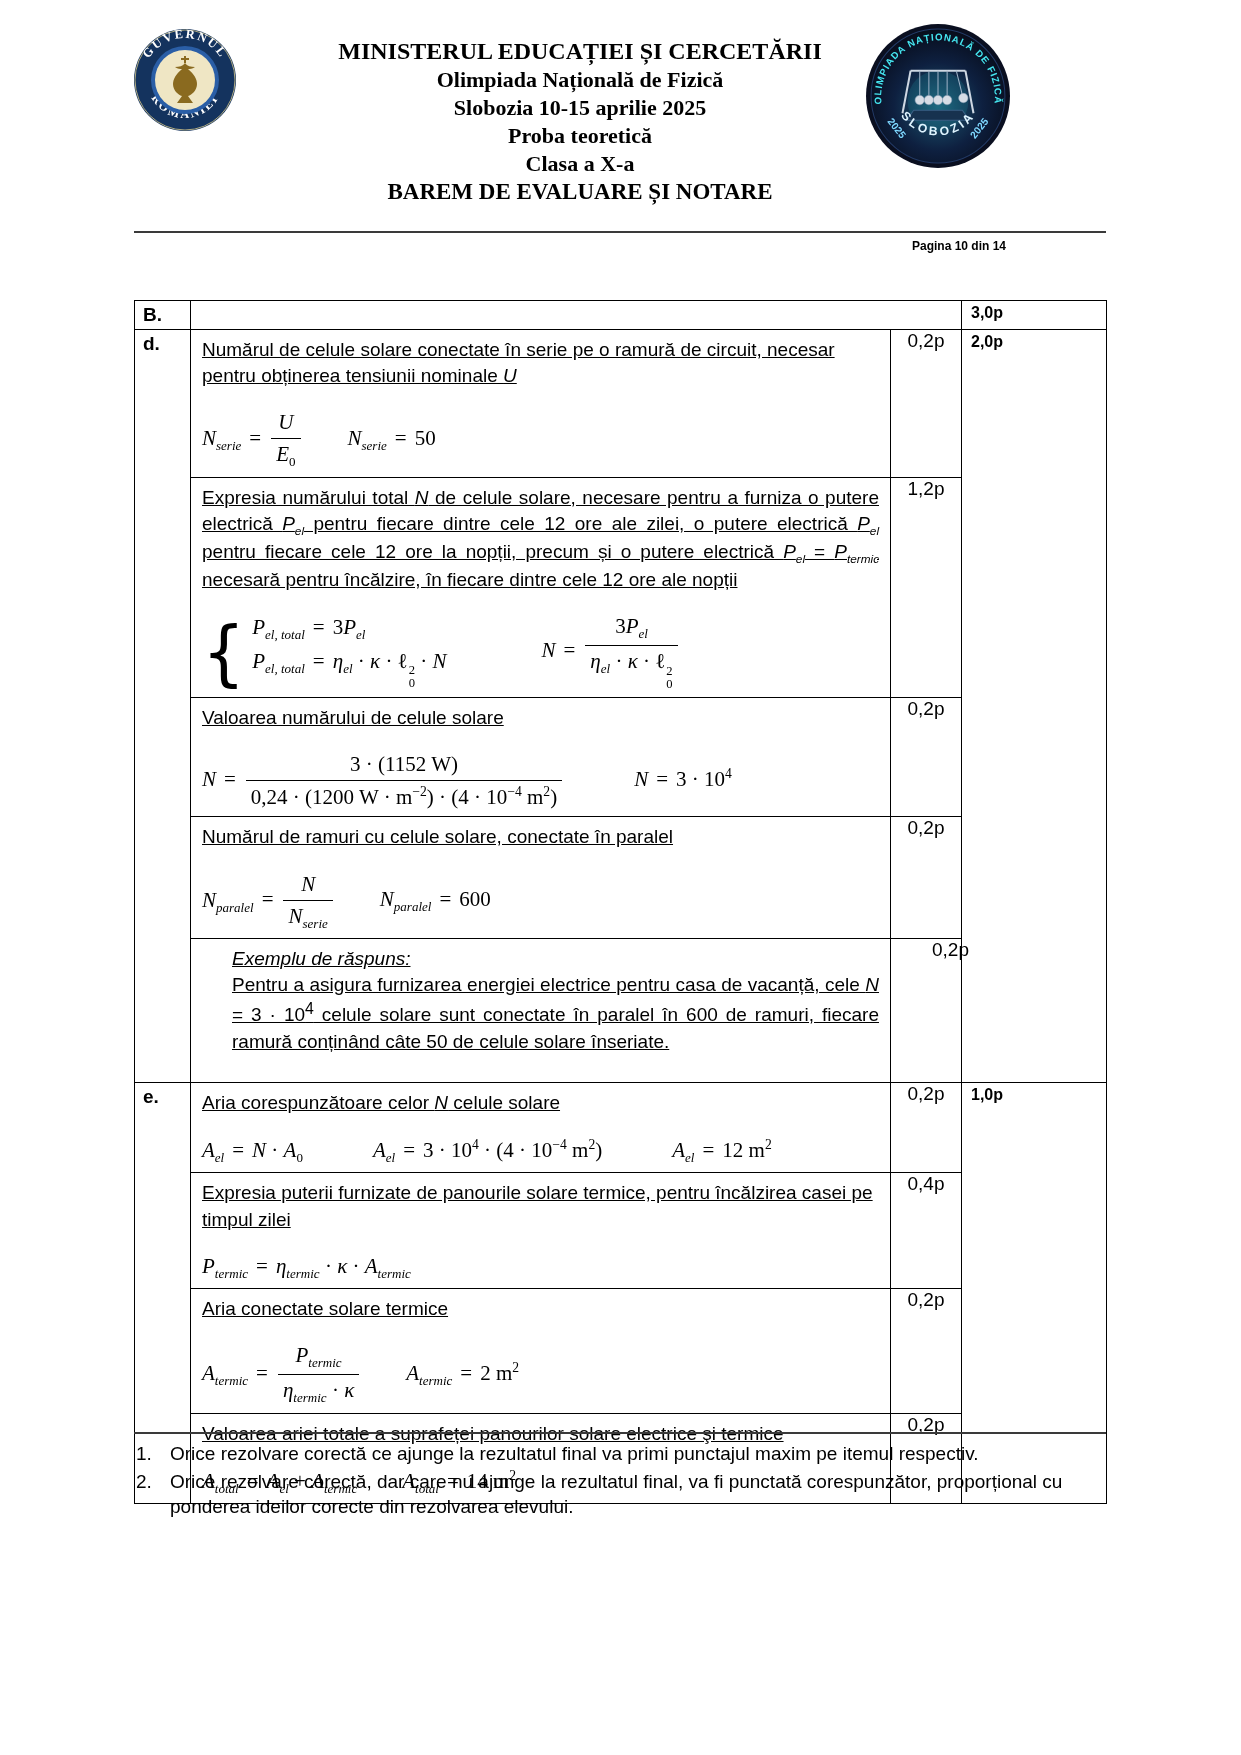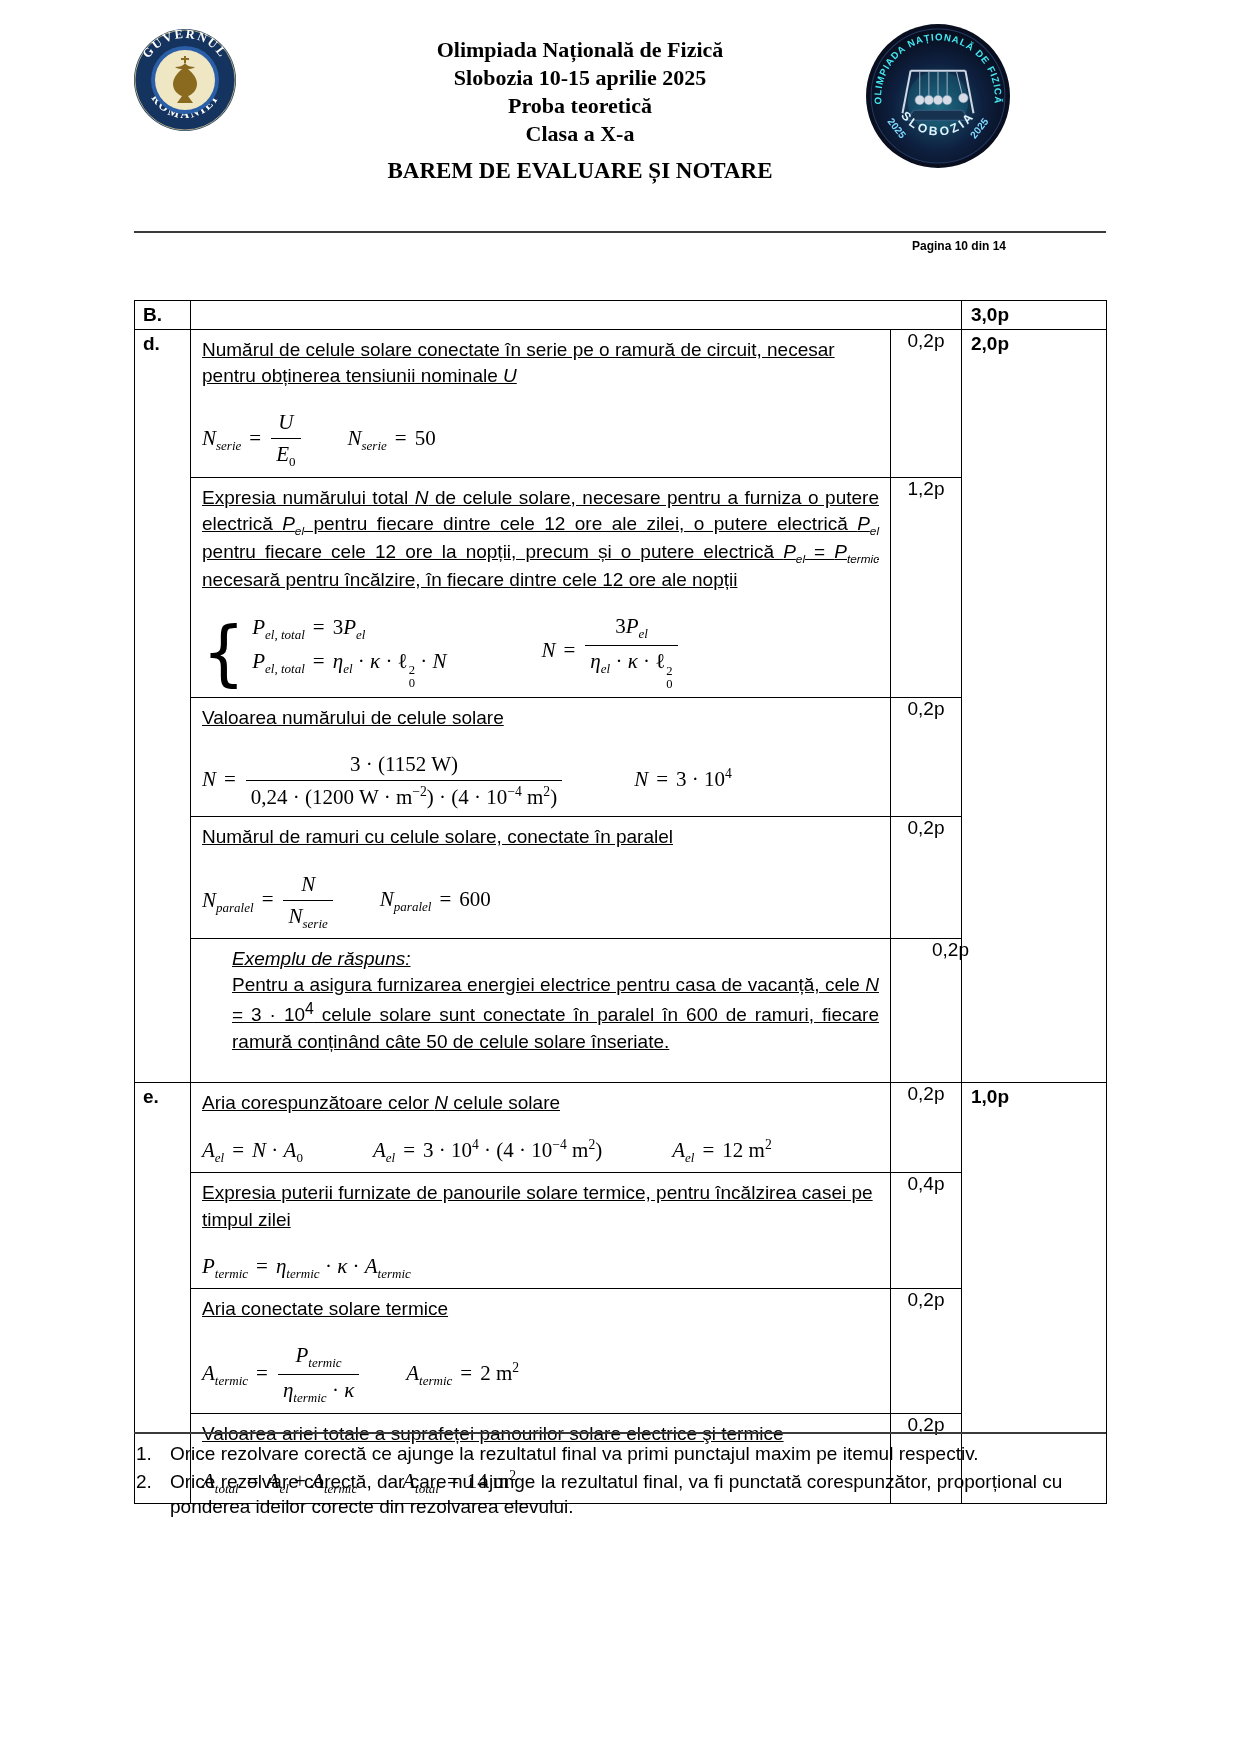--- a/index.html
+++ b/index.html
@@ -10,21 +10,21 @@
   }
   .page { position:absolute; inset:0; background:#fff; overflow:hidden; }
 
   
   .hdr-center {
     position:absolute; top:36px; left:260px; width:640px; text-align:center;
     font-family:"Liberation Serif", serif; font-weight:bold;
   }
   .hdr-ministry { font-size:24px; line-height:30px; }
   .hdr-line     { font-size:22px; line-height:28px; }
-  .hdr-title    { font-size:23px; line-height:28px; margin-top:9px; }
+  .hdr-title    { font-size:23px; line-height:28px; }
 
   .seal-wrap  { position:absolute; top:28px;  left:133px; width:104px; height:104px; }
   .badge-wrap { position:absolute; top:24px;  left:866px; width:144px; height:144px; }
   svg { display:block; width:100%; height:100%; }
 
   .seal-text  { font-size:12.5px; font-weight:bold; fill:#ffffff; letter-spacing:2px;
                 font-family:"Liberation Serif", serif; text-anchor:middle; }
   .badge-arc    { font-size:9.5px; font-weight:bold; fill:#45e6f0; letter-spacing:1px;
                   text-anchor:middle; font-family:"Liberation Sans", sans-serif; }
   .badge-bottom { font-size:12px; font-weight:bold; fill:#dff4ff; letter-spacing:3px;
@@ -39,21 +39,21 @@
   
   .rubric { position:absolute; top:300px; left:134px; width:972px;
             border-collapse:collapse; table-layout:fixed; }
   .rubric td { border:1px solid #000; vertical-align:top; background:#fff; }
   .c-label   { width:56px; }
   .c-content { width:700px; }
   .c-points  { width:71px; }
   .c-total   { width:145px; }
 
   .cell-label { font-weight:bold; font-size:19px; padding:3px 8px; }
-  .cell-total { font-weight:bold; font-size:19px; padding:3px 9px; }
+  .cell-total { font-weight:bold; font-size:16px; padding:3px 9px; }
   .cell-points{ font-size:19px; text-align:center; vertical-align:middle; }
   .cell-content { padding:7px 11px 6px; }
   .cell-text  { font-size:19px; line-height:1.38;text-decoration:underline; }
   .cell-text.just { text-align:justify; }
   .cell-text sub { font-size:62%; }
 
   .cell-formula { margin-top:21px; font-family:"Liberation Serif", serif; font-size:21px; }
   .cell-formula sub { font-size:62%; }
   .cell-formula sup { font-size:65%; }
   .op { margin:0 8px; }
@@ -109,20 +109,21 @@
       <circle cx="52" cy="52" r="30" fill="#efe6c4"></circle>
       <g fill="#8a6a1f">
         <rect x="51" y="28" width="2" height="7"></rect>
         <rect x="48" y="30" width="8" height="2"></rect>
         <path d="M52 35 c-2 3 -6 4 -10 4 c3 2 5 2 7 2 c-6 5 -9 10 -9 15 c0 6 5 11 9 12 l-5 7 h16 l-5 -7 c4 -1 9 -6 9 -12 c0 -5 -3 -10 -9 -15 c2 0 4 0 7 -2 c-4 0 -8 -1 -10 -4 z"></path>
       </g>
     </svg>
   </div>
 
   <div class="hdr-center">
+    <div class="hdr-ministry">MINISTERUL EDUCAȚIEI ȘI CERCETĂRII</div>
     <div class="hdr-line">Olimpiada Națională de Fizică</div>
     <div class="hdr-line">Slobozia 10-15 aprilie 2025</div>
     <div class="hdr-line">Proba teoretică</div>
     <div class="hdr-line">Clasa a X-a</div>
     <div class="hdr-title">BAREM DE EVALUARE ȘI NOTARE</div>
   </div>
 
   <div class="badge-wrap">
     <svg viewBox="0 0 142 142">
       <defs>

